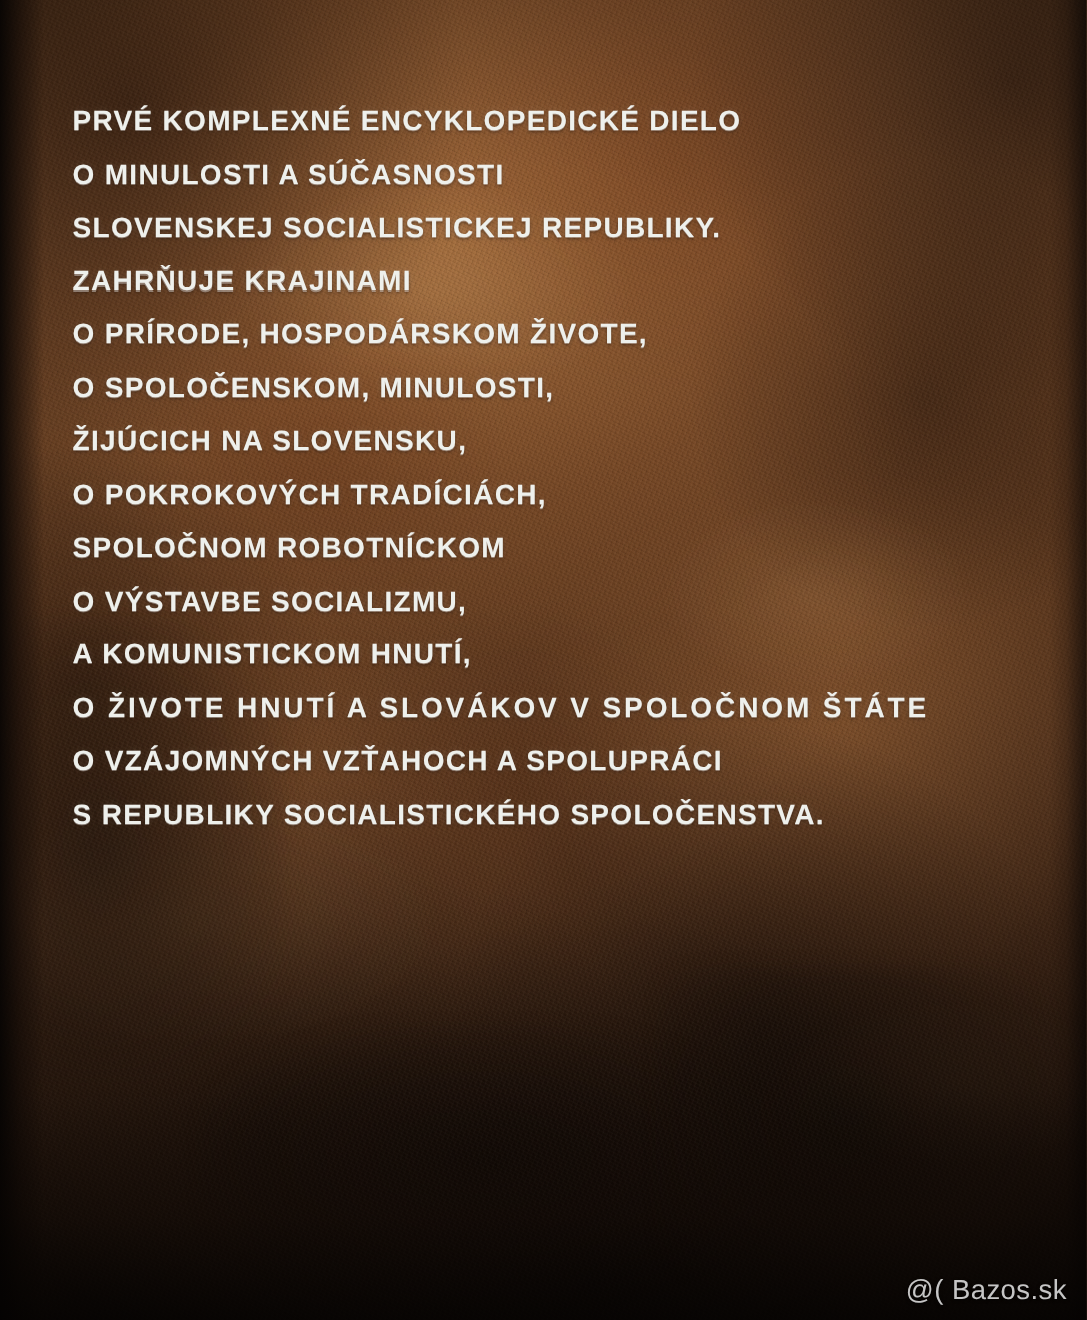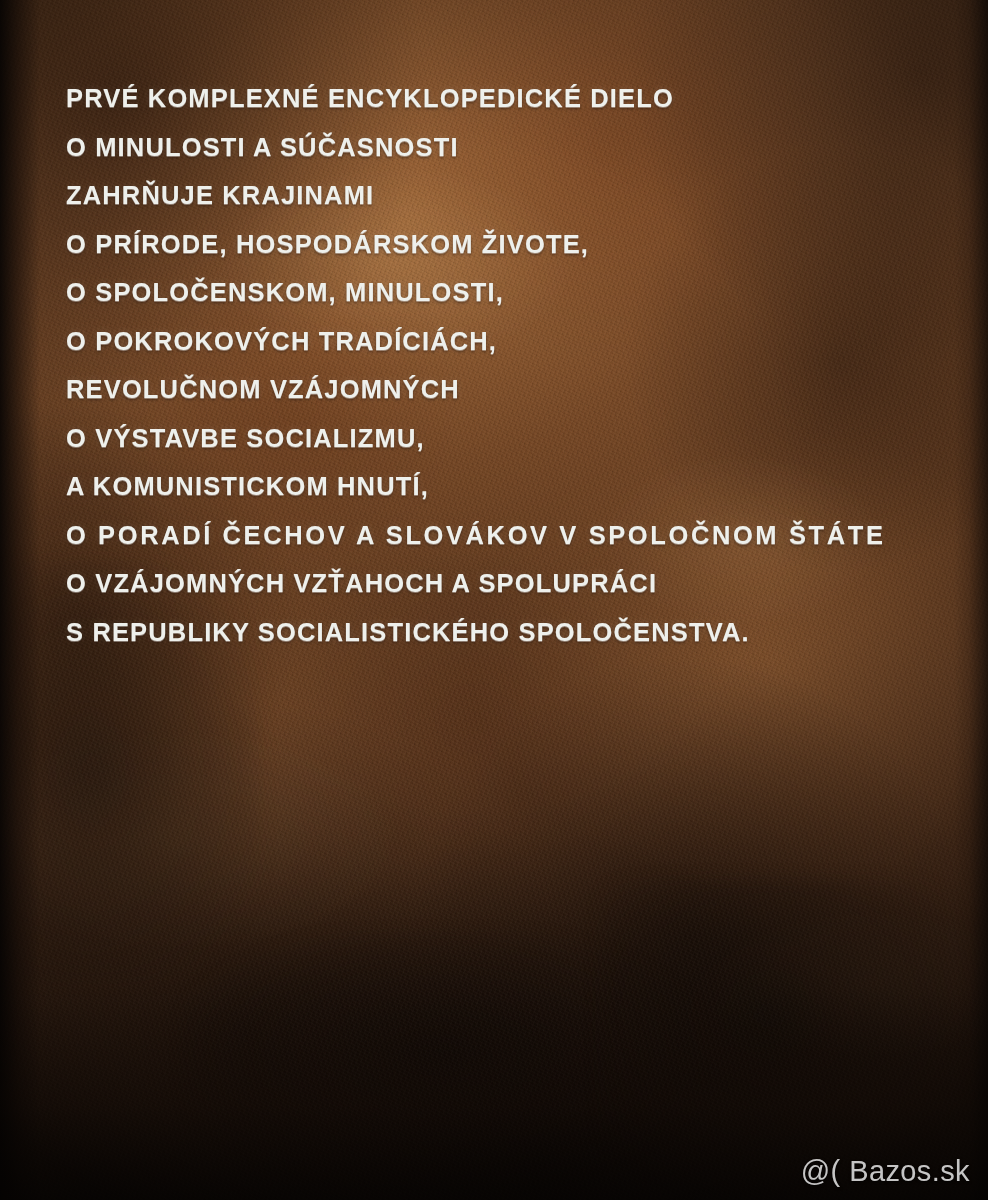--- a/index.html
+++ b/index.html
@@ -111,21 +111,21 @@
     left: 0px; top: 560px;
     width: 260px; height: 420px;
     background: radial-gradient(ellipse at 35% 50%, rgba(16,9,5,0.55) 0%, rgba(24,13,7,0.25) 55%, rgba(30,17,9,0) 82%);
     filter: blur(9px);
   }
 
   
   .text-block {
     position: absolute;
     left: 66px;
-    top: 74px;
+    top: 86px;
     width: 920px;
   }
   .cover-line {
     color: #eef0ec;
     font-family: "Liberation Sans", sans-serif;
     font-weight: bold;
     font-size: 25.5px;
     letter-spacing: 1.15px;
     line-height: 48.5px;
     white-space: nowrap;
@@ -138,21 +138,21 @@
     letter-spacing: 2.6px;
   }
 
   
   .watermark {
     position: absolute;
     right: 18px;
     bottom: 12px;
     color: rgba(240,240,240,0.82);
     font-family: "Liberation Sans", sans-serif;
-    font-size: 29px;
+    font-size: 25px;
     letter-spacing: 0.4px;
     text-shadow: 0 1px 3px rgba(0,0,0,0.75);
   }
 </style>
 </head>
 <body>
 
 <div id="photo">
 
   <div class="bg-base"></div>
@@ -163,27 +163,29 @@
   <div class="blotch-b"></div>
   <div class="bg-grain"></div>
   <div class="edge-left"></div>
   <div class="edge-right"></div>
   <div class="edge-bottom"></div>
   <div class="bg-vignette"></div>
 
   <div class="text-block">
     <div class="cover-line">PRVÉ KOMPLEXNÉ ENCYKLOPEDICKÉ DIELO</div>
     <div class="cover-line">O MINULOSTI A SÚČASNOSTI</div>
+    <div class="cover-line">SLOVENSKEJ SOCIALISTICKEJ REPUBLIKY.</div>
     <div class="cover-line">ZAHRŇUJE KRAJINAMI</div>
     <div class="cover-line">O PRÍRODE, HOSPODÁRSKOM ŽIVOTE,</div>
     <div class="cover-line">O SPOLOČENSKOM, MINULOSTI,</div>
+    <div class="cover-line">ŽIJÚCICH NA SLOVENSKU,</div>
     <div class="cover-line">O POKROKOVÝCH TRADÍCIÁCH,</div>
-    <div class="cover-line">REVOLUČNOM VZÁJOMNÝCH</div>
+    <div class="cover-line">SPOLOČNOM ROBOTNÍCKOM</div>
     <div class="cover-line">O VÝSTAVBE SOCIALIZMU,</div>
     <div class="cover-line">A KOMUNISTICKOM HNUTÍ,</div>
-    <div class="cover-line wide">O PORADÍ ČECHOV A SLOVÁKOV V SPOLOČNOM ŠTÁTE</div>
+    <div class="cover-line wide">O ŽIVOTE HNUTÍ A SLOVÁKOV V SPOLOČNOM ŠTÁTE</div>
     <div class="cover-line">O VZÁJOMNÝCH VZŤAHOCH A SPOLUPRÁCI</div>
     <div class="cover-line">S REPUBLIKY SOCIALISTICKÉHO SPOLOČENSTVA.</div>
   </div>
 
   <div class="watermark">@( Bazos.sk</div>
 
 </div>
 
 </body></html>

